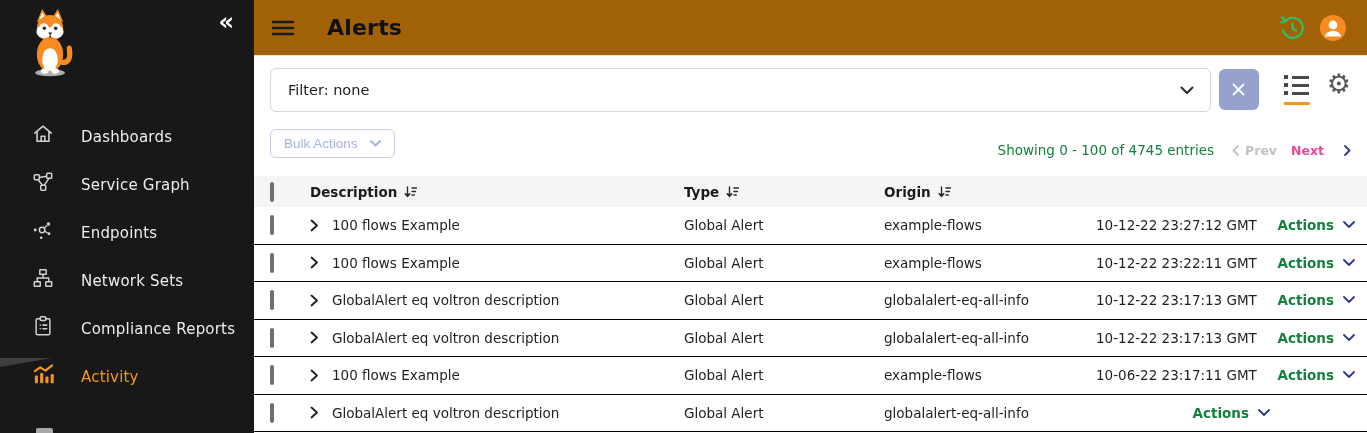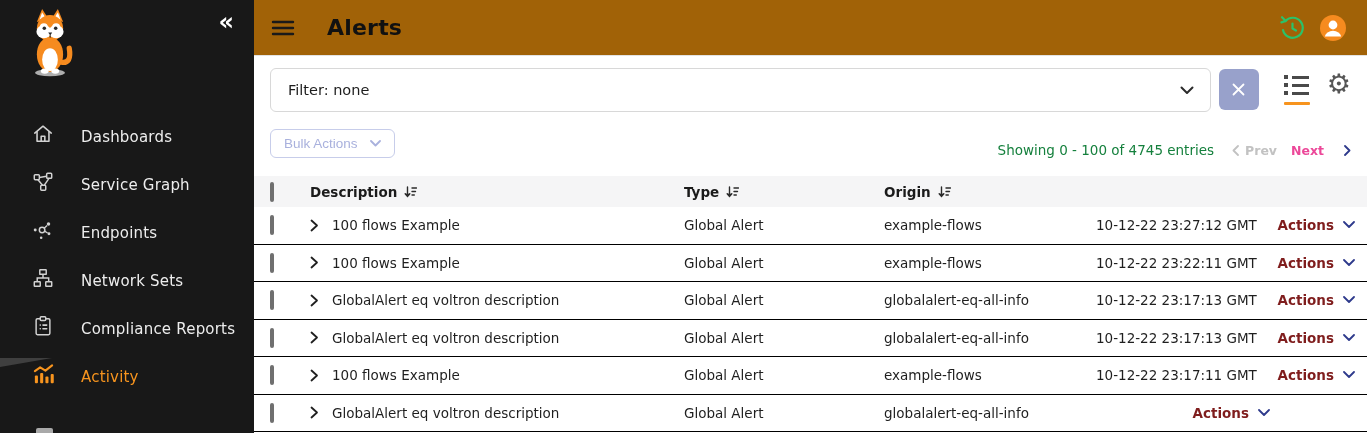--- a/index.html
+++ b/index.html
@@ -79,21 +79,21 @@
   .alerts-table { margin-top:18px; }
   .thead, .trow {
     display:grid; grid-template-columns:40px 374px 200px 212px 178px 1fr;
     align-items:center; padding:0 8px 0 16px;
   }
   .thead { background:#f5f5f6; height:31px; font-size:13.5px; font-weight:700; color:#1b1b1b; }
   .th { display:flex; align-items:center; gap:7px; }
   .trow { height:37.5px; border-bottom:1px solid #000000; font-size:13.5px; color:#1f1f1f; }
   .cell-desc { display:flex; align-items:center; gap:13px; }
   .cell-actions { display:flex; justify-content:flex-end; align-items:center; gap:9px;
-    color:#7f1d1d; font-weight:600; cursor:pointer; padding-right:4px; }
+    color:#15803d; font-weight:600; cursor:pointer; padding-right:4px; }
   .checkbox {
     width:18px; height:18px; border:2px solid #6f6f6f; border-radius:3px; background:#fff; cursor:pointer;
   }
   .expand-chevron { display:flex; cursor:pointer; }
 </style>
 </head>
 <body>
 
 <aside class="sidebar">
   <span class="collapse-btn">«</span>
@@ -405,21 +405,21 @@
       <div class="cell-desc">
         <span class="expand-chevron">
             <svg width="9" height="13" viewBox="0 0 9 13" fill="none" stroke="#1f1f1f" stroke-width="1.8" stroke-linecap="round" stroke-linejoin="round">
               <path d="M1.5 1.5 L7 6.5 L1.5 11.5"></path>
             </svg>
           </span>
         <span>100 flows Example</span>
       </div>
       <div>Global Alert</div>
       <div>example-flows</div>
-      <div>10-12-22 23:17:11 GMT</div>
+      <div>10-06-22 23:17:11 GMT</div>
       <div class="cell-actions">
         <span>Actions</span>
         <svg width="12" height="8" viewBox="0 0 12 8" fill="none" stroke="#2e3a8c" stroke-width="1.8" stroke-linecap="round" stroke-linejoin="round">
             <path d="M1 1 L6 6 L11 1"></path>
           </svg>
       </div>
     </div>
 
     <div class="trow">
       <div><span class="checkbox"></span></div>

